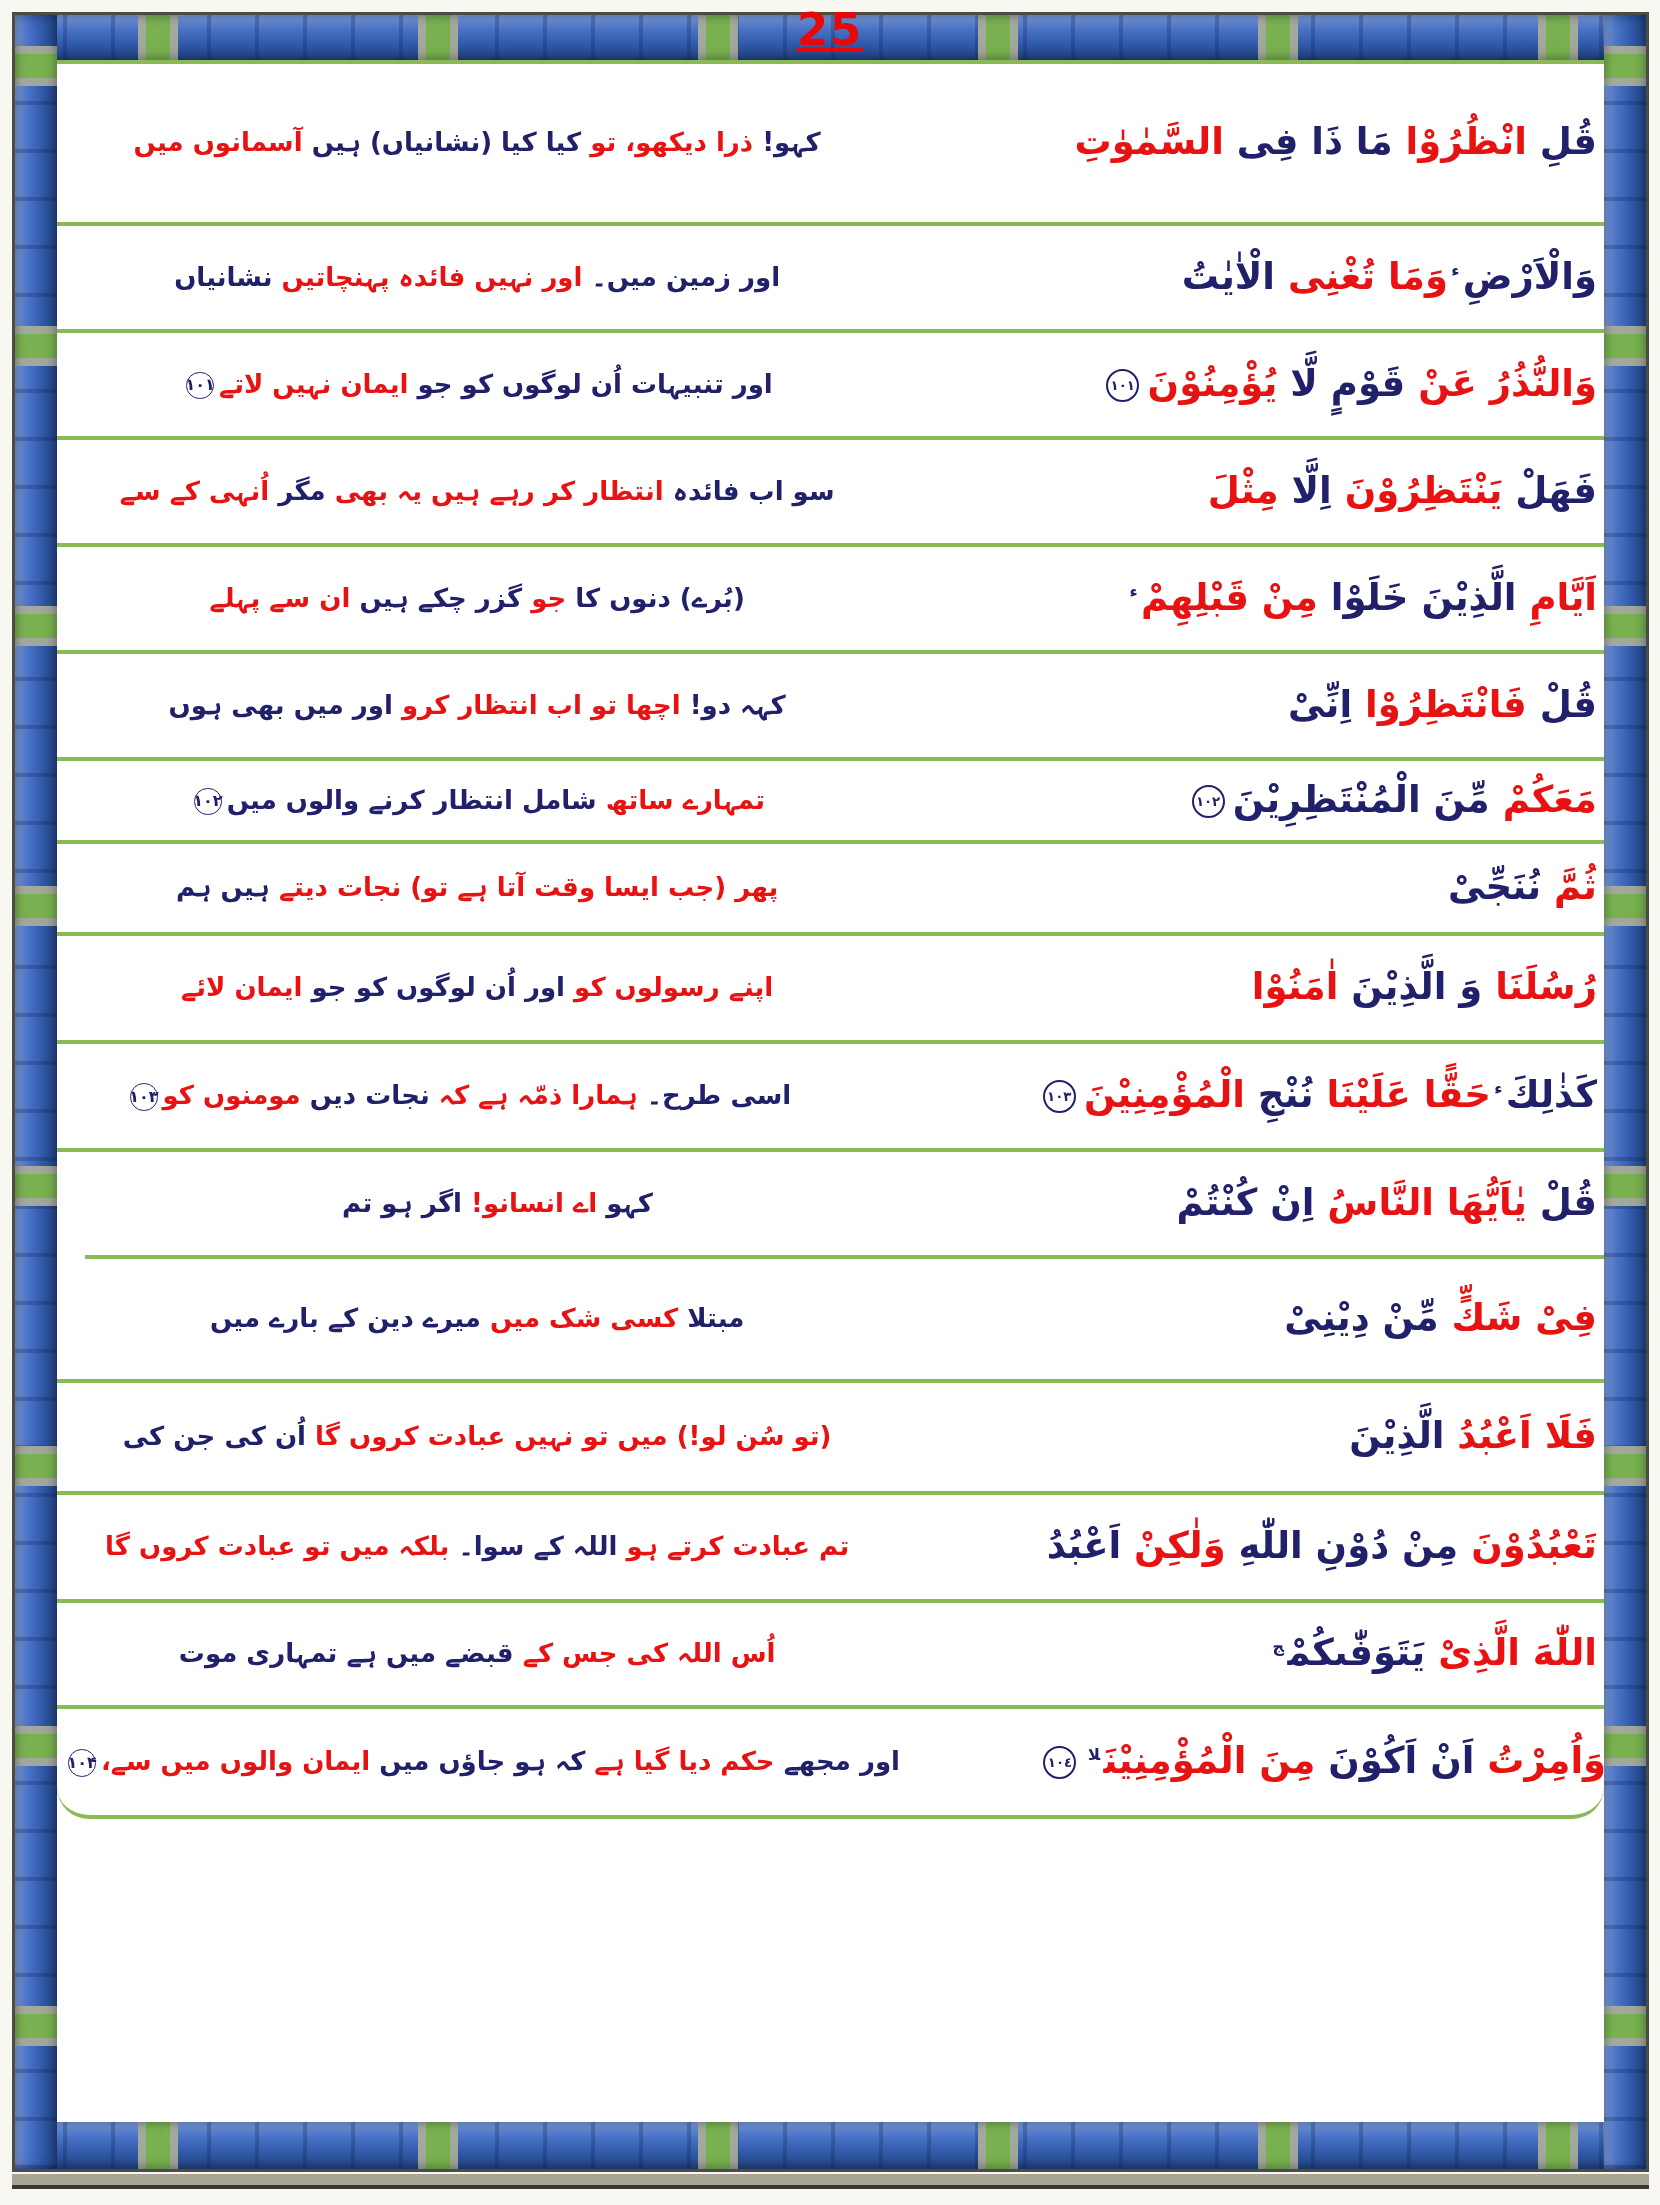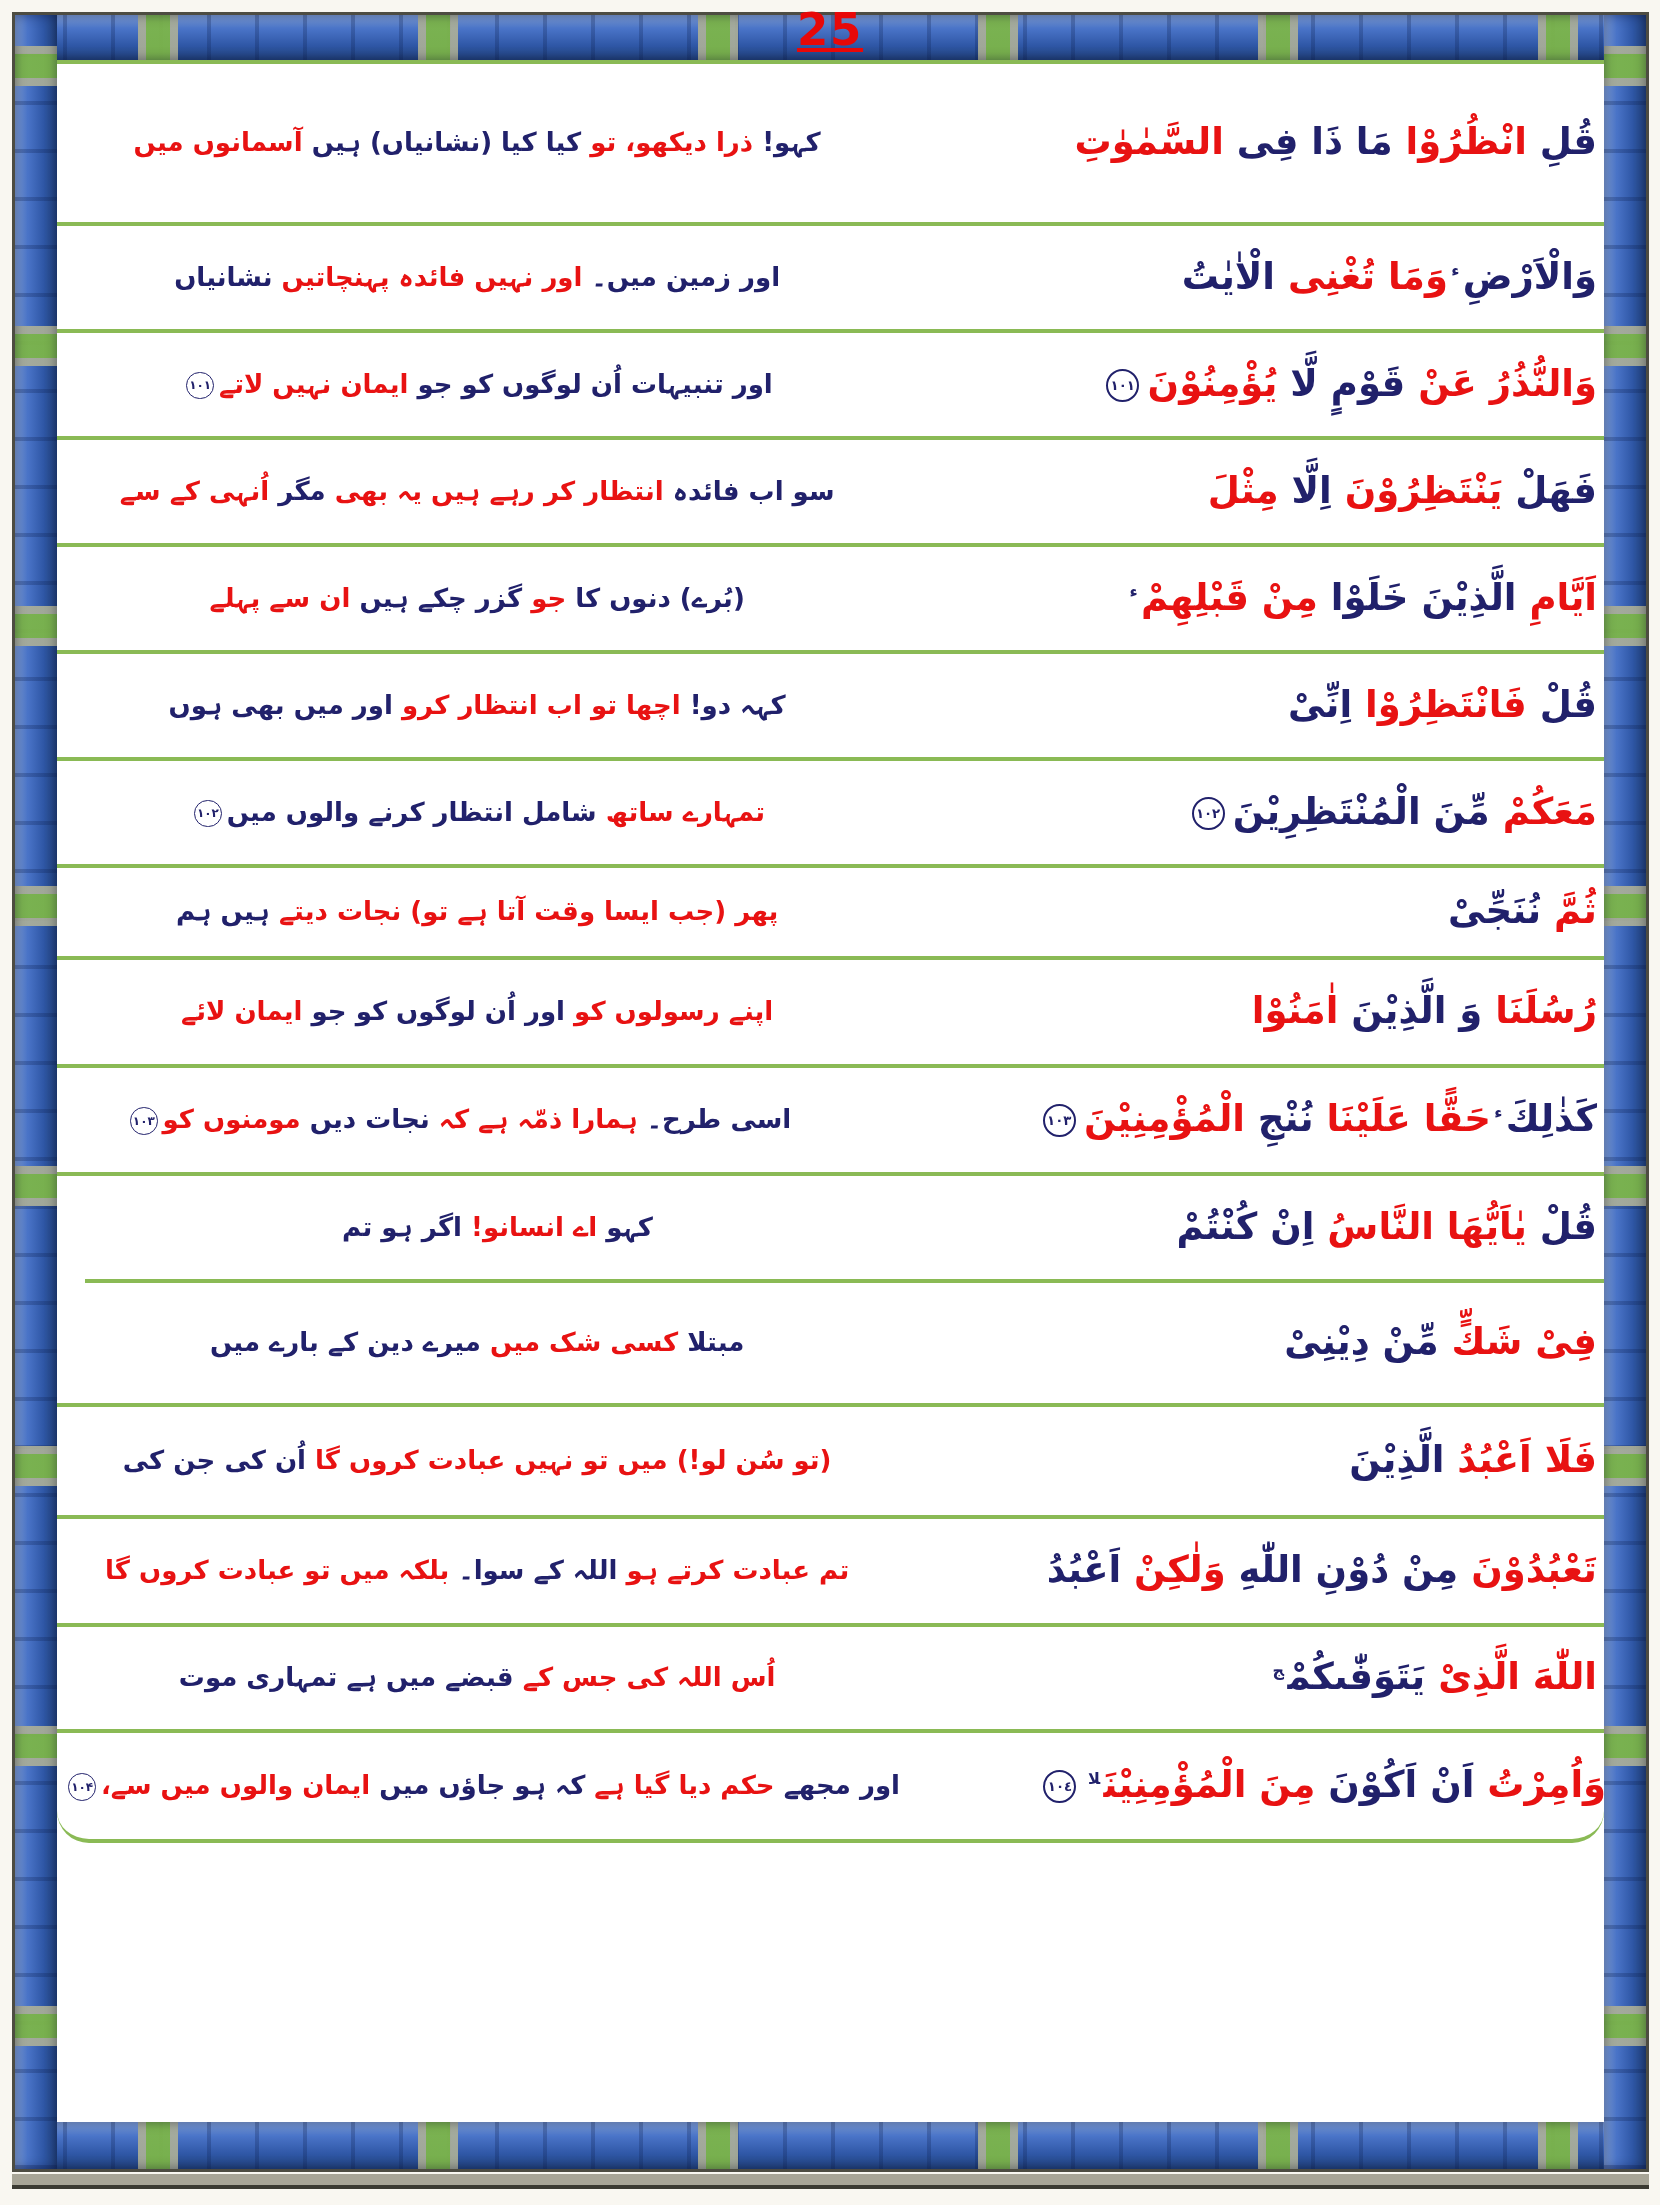--- a/index.html
+++ b/index.html
@@ -73,21 +73,21 @@
     overflow:visible;
   }
   .c-red{color:#e81212;}
   .c-navy{color:#21216b;}
   .verse-circle{
     display:inline-flex;align-items:center;justify-content:center;
     width:33px;height:33px;border:2.5px solid #21216b;border-radius:50%;
     color:#21216b;font-size:13.3px;font-weight:bold;margin:0 8.3px;
     vertical-align:middle;box-sizing:border-box;line-height:1;
   }
-  .urdu-cell .verse-circle{width:27.5px;height:27.5px;font-size:12px;border-width:1.7px;margin:0 5px;}
+  .urdu-cell .verse-circle{width:27.5px;height:27.5px;font-size:16px;border-width:1.7px;margin:0 5px;}
   .mark{
     font-size:16px;color:#21216b;vertical-align:super;margin:0 3.3px;font-weight:bold;
   }
 </style>
 </head>
 <body>
 
 <div class="pagenum">25</div>
 
 <div class="frame">
@@ -110,21 +110,21 @@
           <div class="arabic-cell"><span class="c-navy">فَهَلْ </span><span class="c-red">یَنْتَظِرُوْنَ </span><span class="c-navy">اِلَّا </span><span class="c-red">مِثْلَ</span></div>
         </div>
         <div class="row" style="height: 107px;">
           <div class="urdu-cell"><span class="c-navy">(بُرے) دنوں کا </span><span class="c-red">جو </span><span class="c-navy">گزر چکے ہیں </span><span class="c-red">ان سے پہلے</span></div>
           <div class="arabic-cell"><span class="c-red">اَیَّامِ </span><span class="c-navy">الَّذِیْنَ خَلَوْا </span><span class="c-red">مِنْ قَبْلِهِمْ</span><span class="mark">ء</span></div>
         </div>
         <div class="row" style="height: 107px;">
           <div class="urdu-cell"><span class="c-navy">کہہ دو! </span><span class="c-red">اچھا تو اب انتظار کرو </span><span class="c-navy">اور میں بھی ہوں</span></div>
           <div class="arabic-cell"><span class="c-navy">قُلْ </span><span class="c-red">فَانْتَظِرُوْا </span><span class="c-navy">اِنِّیْ</span></div>
         </div>
-        <div class="row" style="height: 107px;">
+        <div class="row" style="height: 83px;">
           <div class="urdu-cell"><span class="c-red">تمہارے ساتھ </span><span class="c-navy">شامل انتظار کرنے والوں میں</span><span class="verse-circle">۱۰۲</span></div>
           <div class="arabic-cell"><span class="c-red">مَعَكُمْ </span><span class="c-navy">مِّنَ الْمُنْتَظِرِیْنَ</span><span class="verse-circle">١٠٢</span></div>
         </div>
         <div class="row" style="height: 92px;">
           <div class="urdu-cell"><span class="c-red">پھر (جب ایسا وقت آتا ہے تو) نجات دیتے </span><span class="c-navy">ہیں ہم</span></div>
           <div class="arabic-cell"><span class="c-red">ثُمَّ </span><span class="c-navy">نُنَجِّیْ</span></div>
         </div>
         <div class="row" style="height: 108px;">
           <div class="urdu-cell"><span class="c-red">اپنے رسولوں کو </span><span class="c-navy">اور اُن لوگوں کو جو </span><span class="c-red">ایمان لائے</span></div>
           <div class="arabic-cell"><span class="c-red">رُسُلَنَا </span><span class="c-navy">وَ الَّذِیْنَ </span><span class="c-red">اٰمَنُوْا</span></div>

